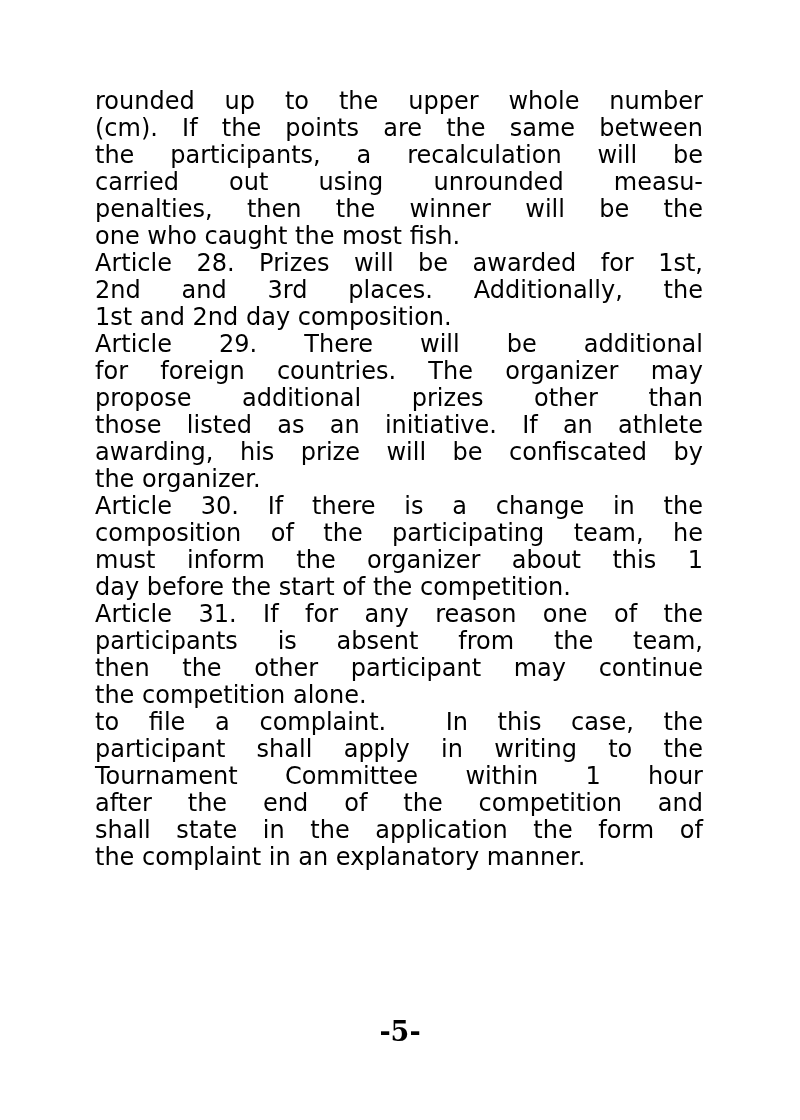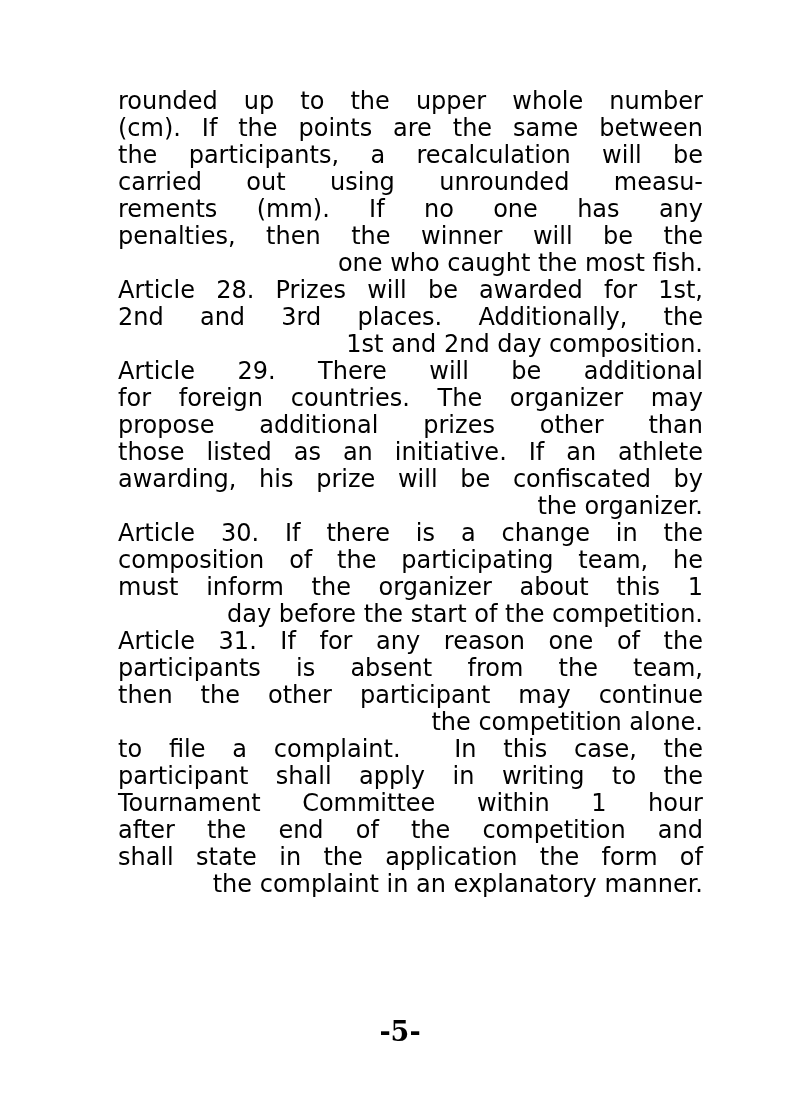--- a/index.html
+++ b/index.html
@@ -20,24 +20,23 @@
     width: 608px;
     color: #000000;
     font-family: "DejaVu Sans", sans-serif;
     font-size: 24px;
     line-height: 27px;
   }
   .line {
     text-align: justify;
     text-align-last: justify;
     white-space: normal;
-    margin-left: 23px;
   }
   .line.last {
-    text-align: right;
+    text-align: left;
     text-align-last: auto;
   }
   .page-number {
     position: absolute;
     top: 1016px;
     left: 0;
     width: 800px;
     text-align: center;
     color: #000000;
     font-family: "DejaVu Serif", serif;
@@ -48,21 +47,20 @@
 </style>
 </head>
 <body>
 
 <div>
   <div class="text-block">
       <div class="line">rounded up to the upper whole number</div>
       <div class="line">(cm). If the points are the same between</div>
       <div class="line">the participants, a recalculation will be</div>
       <div class="line">carried out using unrounded measu-</div>
-      <div class="line">rements (mm). If no one has any</div>
       <div class="line">penalties, then the winner will be the</div>
       <div class="line last">one who caught the most fish.</div>
       <div class="line">Article 28. Prizes will be awarded for 1st,</div>
       <div class="line">2nd and 3rd places. Additionally, the</div>
       <div class="line last">1st and 2nd day composition.</div>
       <div class="line">Article 29. There will be additional</div>
       <div class="line">for foreign countries. The organizer may</div>
       <div class="line">propose additional prizes other than</div>
       <div class="line">those listed as an initiative. If an athlete</div>
       <div class="line">awarding, his prize will be confiscated by</div>

